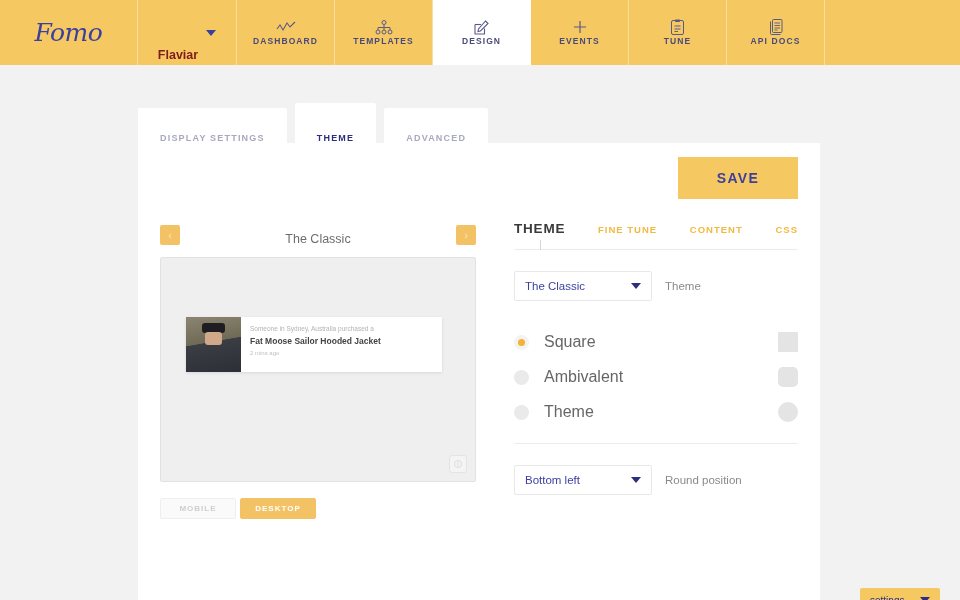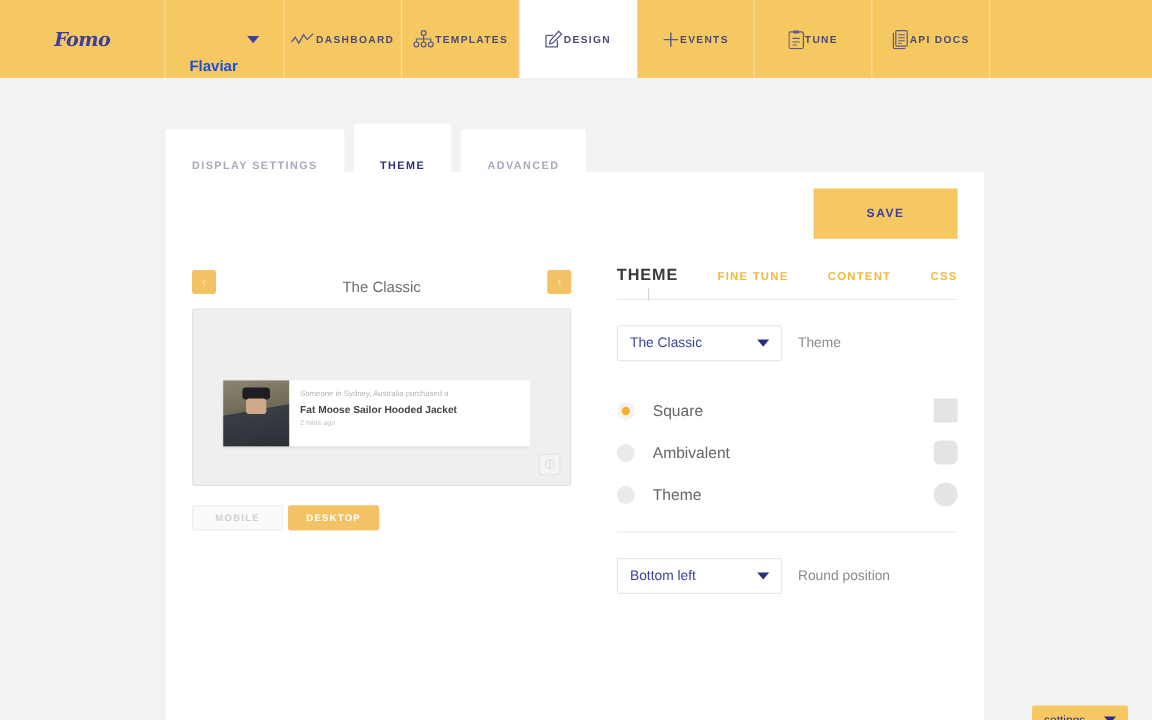--- a/index.html
+++ b/index.html
@@ -15,38 +15,38 @@
     height: 65px; width: 960px;
     background: #f5c862;
     display: flex; align-items: stretch;
   }
   .nav-logo {
     width: 138px; display: flex; align-items: center; justify-content: center;
     border-right: 1px solid rgba(255,255,255,0.38);
   }
   .logo-text {
     font-family: "DejaVu Serif", serif;
-    font-style: italic; font-weight: bold;
-    font-size: 16px; color: #3b3f9e; letter-spacing: -0.5px;
+    font-style: italic; font-weight: normal;
+    font-size: 25px; color: #3b3f9e; letter-spacing: -0.5px;
   }
   .nav-account {
     width: 99px; display: flex; align-items: center; justify-content: center;
     gap: 8px; border-right: 1px solid rgba(255,255,255,0.38);
     cursor: pointer;
   }
   .nav-account-label {
-    font-size: 12.5px; font-weight: bold; color: #1d4ed8; margin-top: 44px;
+    font-size: 12.5px; font-weight: bold; color: #7f1d1d; margin-top: 44px;
   }
   .caret-down {
     width: 0; height: 0;
     border-left: 5px solid transparent; border-right: 5px solid transparent;
     border-top: 6px solid #3b3f9e;
   }
   .nav-item {
-    width: 98px; display: flex; 
+    width: 98px; display: flex; flex-direction: column;
     align-items: center; justify-content: center; gap: 1px;
     border-right: 1px solid rgba(255,255,255,0.38);
     cursor: pointer;
   }
   .nav-item.active { background: #ffffff; }
   .nav-item-label {
     font-size: 8.5px; font-weight: bold; letter-spacing: 1.1px;
     color: #4a4a7a;
   }
   .nav-icon { height: 16px; display: flex; align-items: center; }
@@ -74,21 +74,21 @@
     width: 682px; height: 457px;
     background: #fff;
   }
   .save-row {
     display: flex; justify-content: flex-end;
     padding: 14px 22px 0 0;
   }
   .save-btn {
     width: 120px; height: 42px; background: #f5c862;
     border: none; color: #3b3f9e;
-    font-size: 10px; font-weight: bold; letter-spacing: 1.3px;
+    font-size: 14px; font-weight: bold; letter-spacing: 1.3px;
     cursor: pointer; font-family: "Liberation Sans", sans-serif;
   }
 
   .body-cols { display: flex; padding: 22px 22px 0 22px; gap: 0; }
 
   
   .left-col { width: 336px; }
   .preview-head {
     position: relative; height: 36px;
     display: flex; align-items: center; justify-content: center;
@@ -98,21 +98,21 @@
     position: absolute; top: 4px;
     width: 20px; height: 20px; background: #f3c264;
     border: none; border-radius: 2px; cursor: pointer;
     color: #fbe6bb; font-size: 11px; line-height: 20px;
     display: flex; align-items: center; justify-content: center;
   }
   .arrow-left { left: 0; }
   .arrow-right { right: 0; }
   .preview-stage {
     position: relative;
-    height: 148px; background: #efefef; border: 1px solid #e2e2e2;
+    height: 225px; background: #efefef; border: 1px solid #e2e2e2;
     border-radius: 2px;
   }
   .notif {
     position: absolute; left: 25px; top: 59px;
     width: 256px; height: 55px;
     background: #fff; display: flex;
     box-shadow: 0 1px 3px rgba(0,0,0,0.10);
   }
   .notif-img {
     width: 55px; height: 55px; flex-shrink: 0;
@@ -197,21 +197,21 @@
     width: 15px; height: 15px; border-radius: 50%;
     background: #eaeaea; flex-shrink: 0;
     display: flex; align-items: center; justify-content: center;
     cursor: pointer;
   }
   .radio.on { background: #f3f3f3; }
   .radio.on::after {
     content: ""; width: 7px; height: 7px; border-radius: 50%;
     background: #f5b12f;
   }
-  .opt-label { font-size: 13px; color: #666; margin-left: 15px; flex: 1; }
+  .opt-label { font-size: 16px; color: #666; margin-left: 15px; flex: 1; }
   .shape { background: #e4e4e4; }
   .shape-square { width: 20px; height: 20px; border-radius: 1px; }
   .shape-ambi   { width: 20px; height: 20px; border-radius: 5px; }
   .shape-round  { width: 20px; height: 20px; border-radius: 50%; }
 
   .divider { border-top: 1px solid #ececec; margin-top: 14px; }
 
   
   .float-a, .float-b {
     position: absolute; background: #f5c862;

